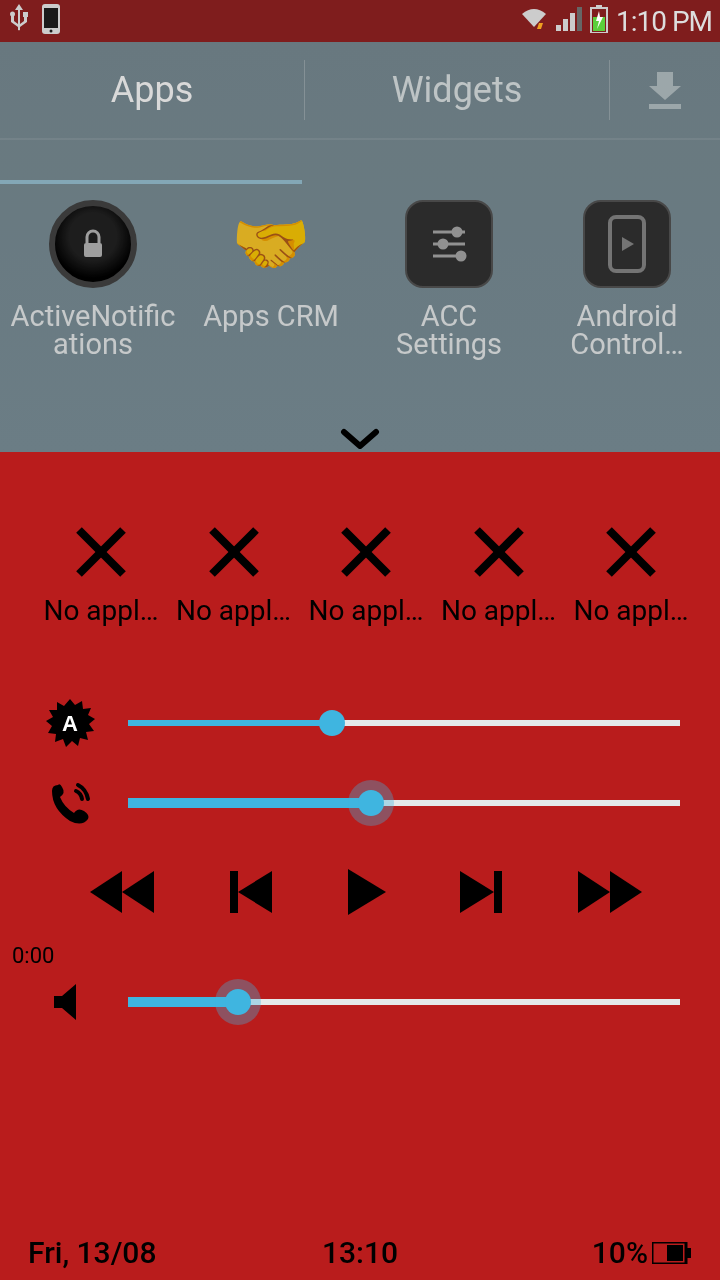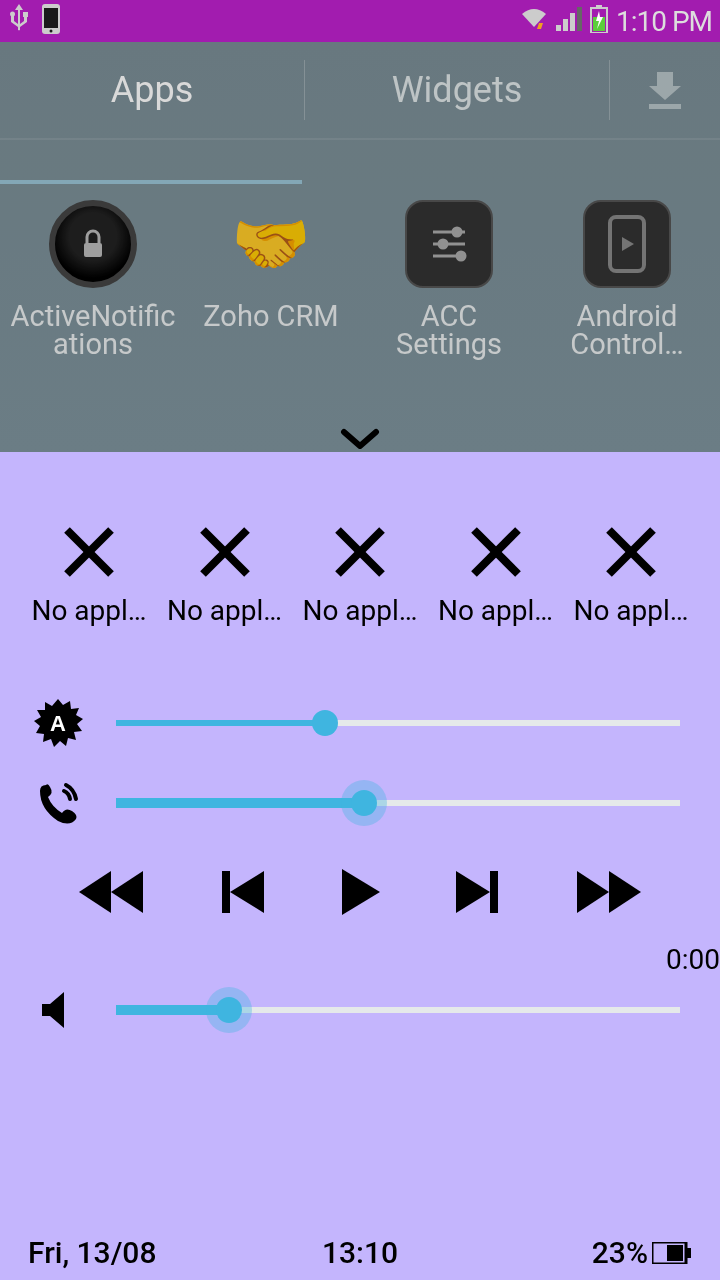--- a/index.html
+++ b/index.html
@@ -8,21 +8,21 @@
   height: 1280px;
   overflow: hidden;
   font-family: Roboto, "Helvetica Neue", Arial, sans-serif;
   background: #fff;
   position: relative;
 }
 
 
 .status-bar {
   height: 42px;
-  background: #a21caf;
+  background: #7f1d1d;
   display: flex;
   align-items: center;
   color: #ccc;
   padding: 0 8px;
 }
 .status-left { display: flex; align-items: center; gap: 12px; }
 .status-right { margin-left: auto; display: flex; align-items: center; gap: 8px; }
 .status-bar svg { fill: #ccc; }
 .status-time { font-size: 28px; font-weight: 400; color: #ddd; letter-spacing: -1px; }
 
@@ -93,21 +93,22 @@
   background: #333;
   border: 2px solid #555;
 }
 .app-label { font-size: 29px; color: #e9edee; line-height: 28px; }
 
 
 .panel {
   position: absolute;
   top: 452px;
   left: 0; right: 0; bottom: 0;
-  background: #c4b5fd;
+  background: #b91c1c;
+  padding-left: 12px;
 }
 
 .collapse-caret {
   position: absolute;
   top: -24px;
   left: 50%;
   transform: translateX(-50%);
 }
 
 .quick-apps {
@@ -164,21 +165,21 @@
 
 
 .media-title { text-align: center; font-size: 32px; margin-top: 34px; }
 .media-controls {
   display: flex;
   justify-content: space-around;
   align-items: center;
   margin-top: 38px;
   padding: 0 40px;
 }
-.media-time { text-align: right; font-size: 28px; margin-top: 20px; }
+.media-time { text-align: left; font-size: 22px; margin-top: 20px; }
 
 
 .footer {
   position: absolute;
   bottom: 0;
   left: 0; right: 0;
   padding: 6px 28px 10px;
   display: flex;
   align-items: center;
   font-size: 30px;
@@ -264,21 +265,21 @@
         <svg width="38" height="38" viewBox="0 0 38 38" fill="#bbb">
             <rect x="10" y="18" width="18" height="14" rx="2"></rect>
             <path d="M13 18 V12 A6 6 0 0 1 25 12 V18" fill="none" stroke="#bbb" stroke-width="3"></path>
           </svg>
       </div>
       <div class="app-label" style="white-space:pre-line">ActiveNotific
 ations</div>
     </div>
     <div class="app">
       <div class="app-icon handshake">🤝</div>
-      <div class="app-label">Zoho CRM</div>
+      <div class="app-label">Apps CRM</div>
     </div>
     <div class="app">
       <div class="app-icon squircle">
         <svg width="56" height="56" viewBox="0 0 56 56" stroke="#aaa" stroke-width="3" fill="none">
             <line x1="12" y1="16" x2="44" y2="16"></line>
             <circle cx="36" cy="16" r="4" fill="#aaa"></circle>
             <line x1="12" y1="28" x2="44" y2="28"></line>
             <circle cx="22" cy="28" r="4" fill="#aaa"></circle>
             <line x1="12" y1="40" x2="44" y2="40"></line>
             <circle cx="40" cy="40" r="4" fill="#aaa"></circle>
@@ -419,21 +420,21 @@
         <div class="slider-fill thick" style="width:20%"></div>
         <div class="slider-thumb glow" style="left:20%"></div>
       </div>
     </div>
   </div>
 
   <div class="footer">
     <span>Fri, 13/08</span>
     <span class="footer-center">13:10</span>
     <span class="footer-right">
-      <span>23%</span>
+      <span>10%</span>
       <svg width="40" height="22" viewBox="0 0 40 22">
           <rect x="0" y="0" width="34" height="22" fill="none" stroke="#000" stroke-width="3"></rect>
           <rect x="34" y="6" width="5" height="10" fill="#000"></rect>
           <rect x="15" y="3" width="16" height="16" fill="#000"></rect>
         </svg>
     </span>
   </div>
 </div>
 
 </body></html>

